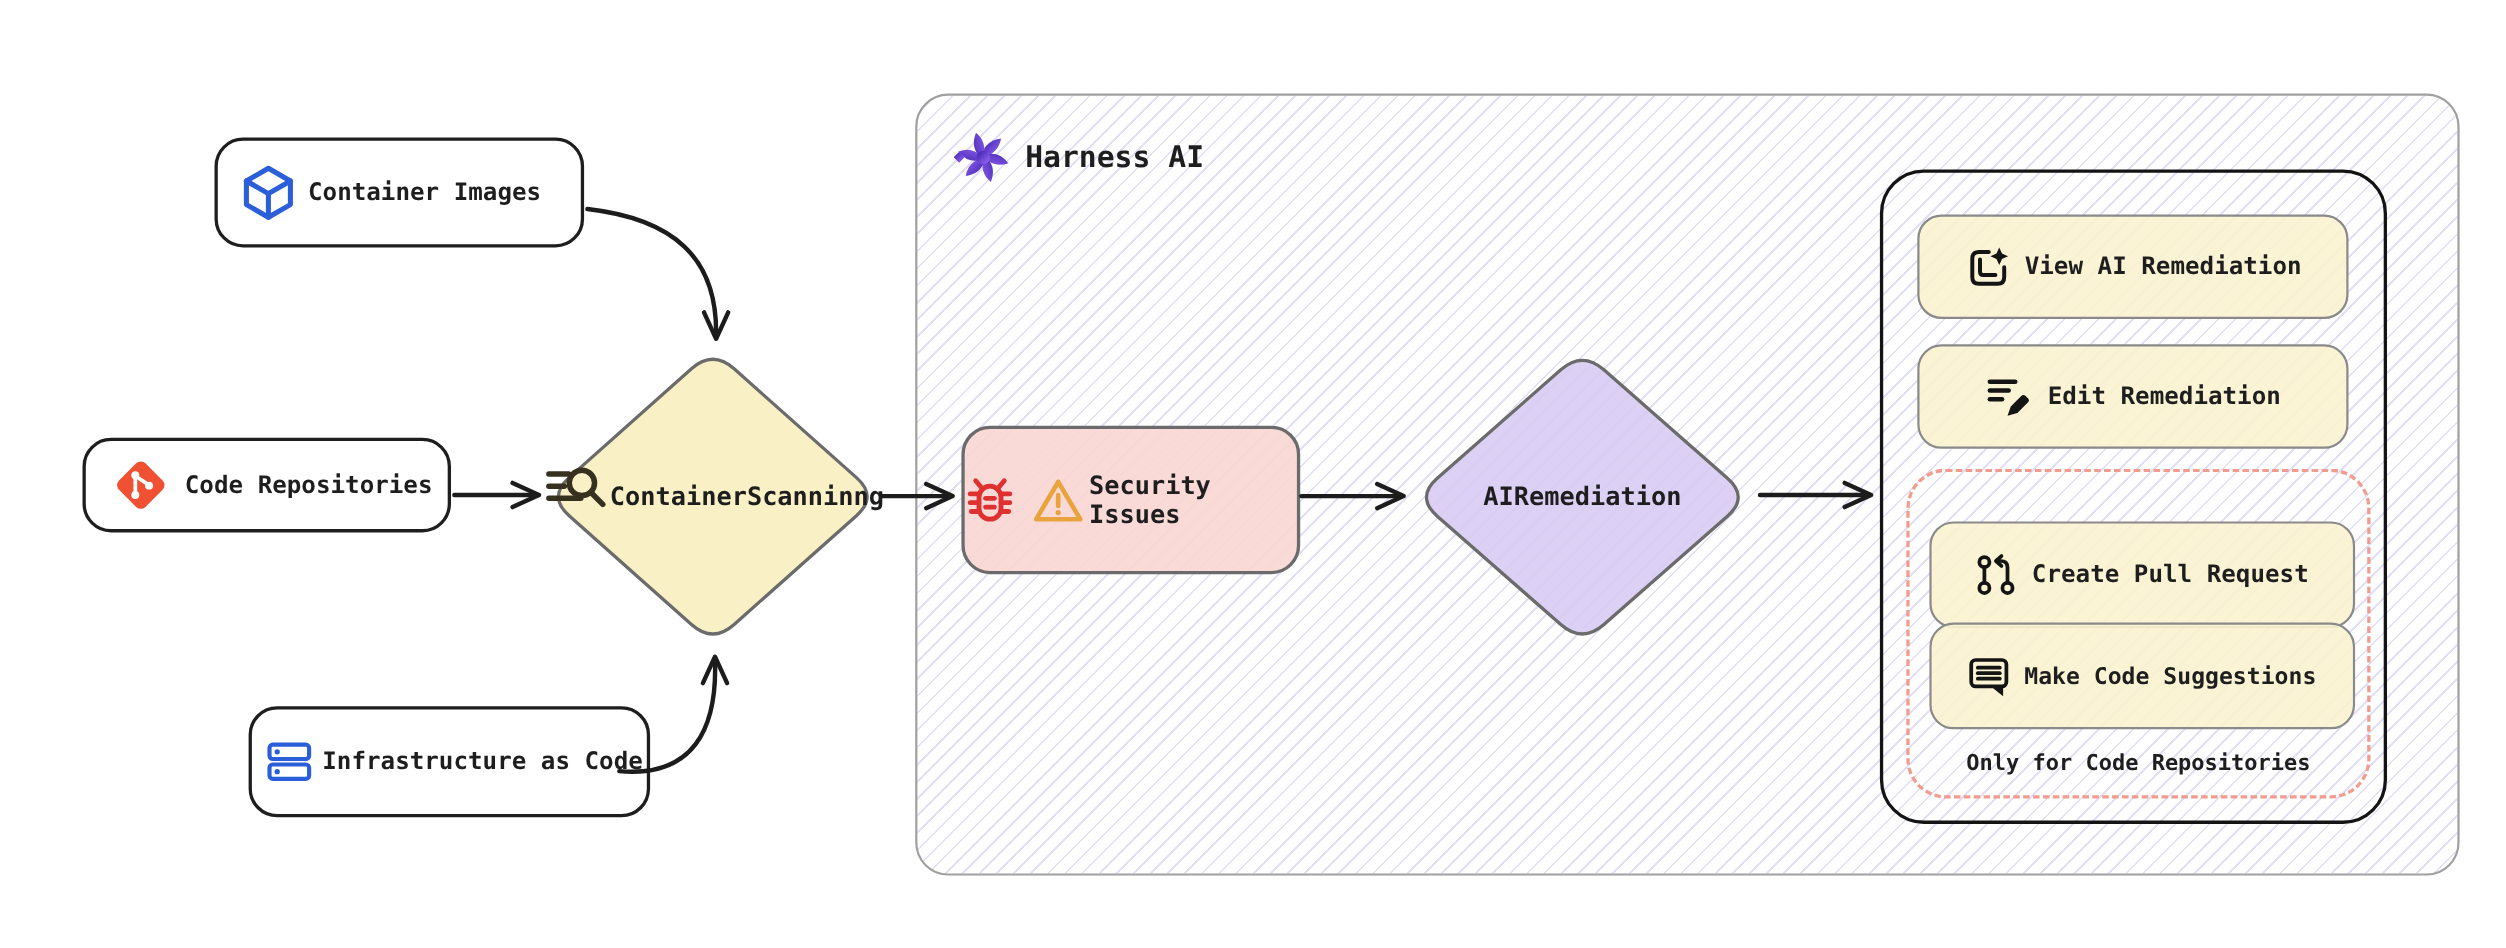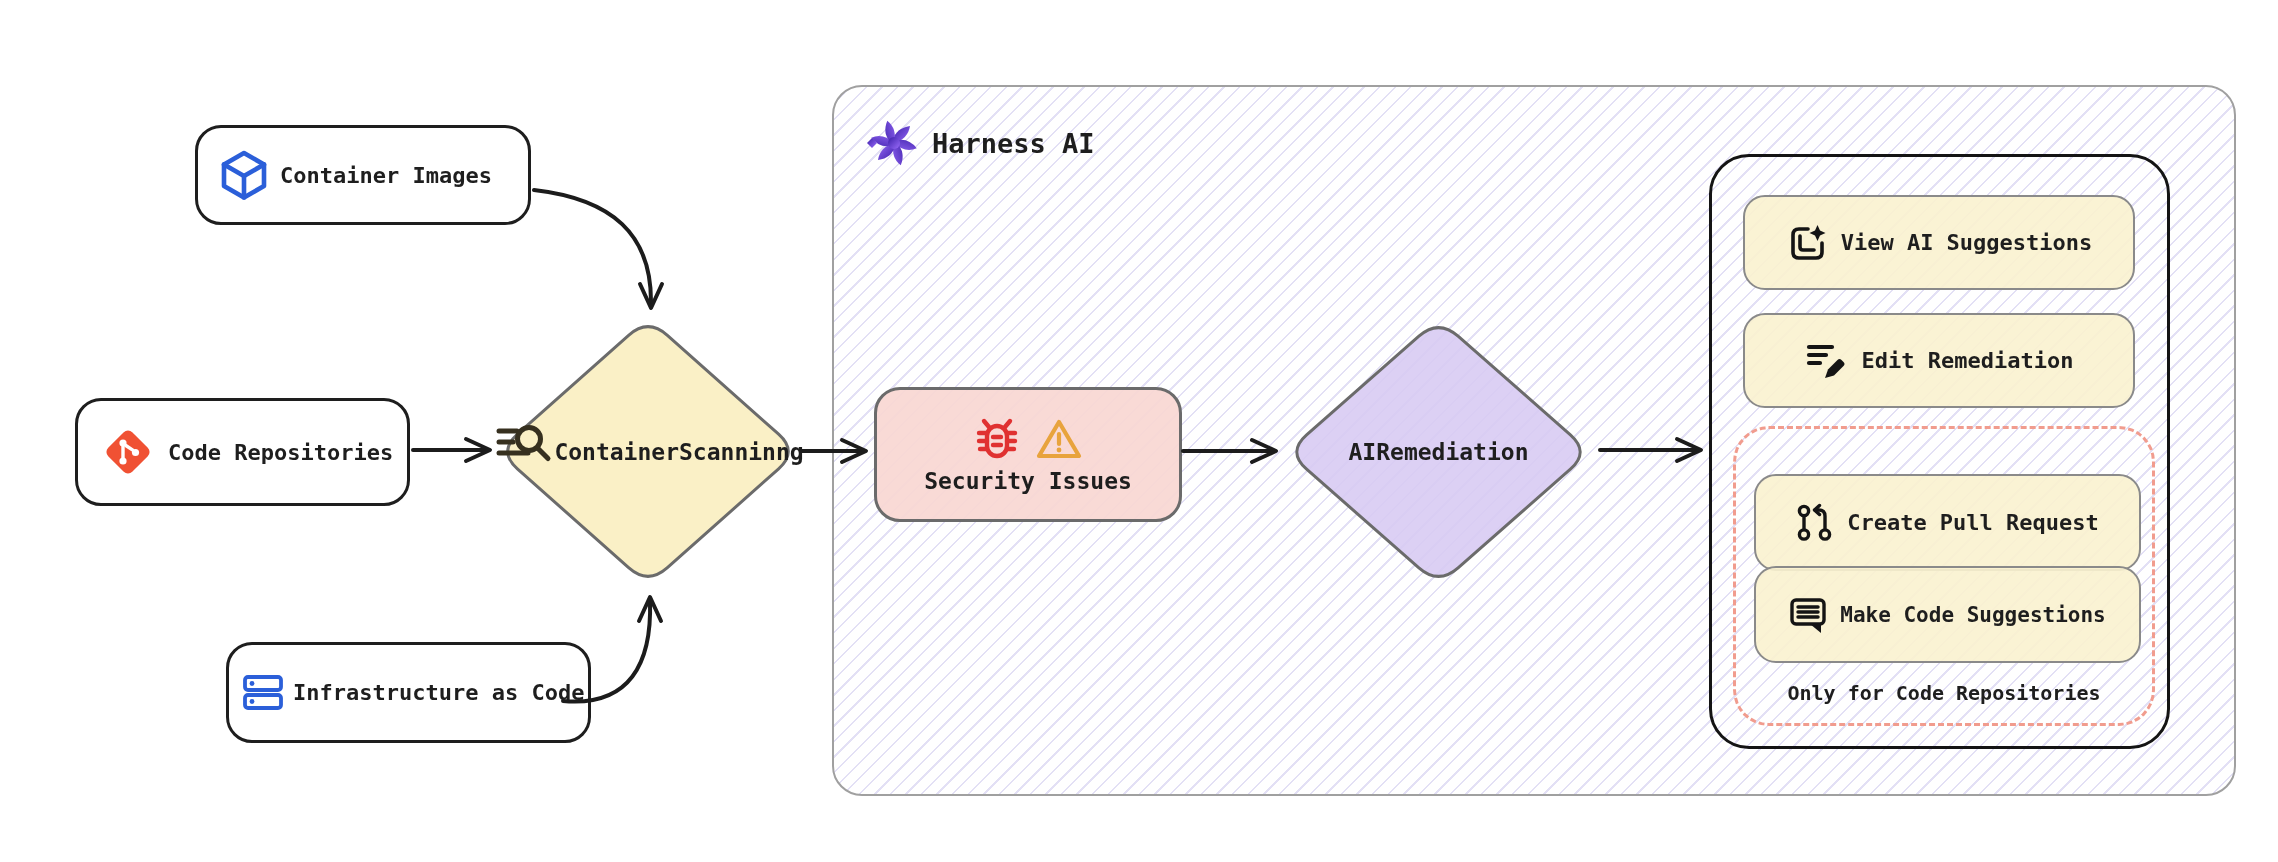--- a/index.html
+++ b/index.html
@@ -25,21 +25,21 @@
     font-family:"DejaVu Sans Mono","Liberation Mono",monospace;
     color:var(--ink);font-weight:600;
   }
   
   .src-node{
     position:absolute;display:flex;align-items:center;gap:12px;
     background:#fff;border:3px solid var(--ink);border-radius:26px;
     font-size:22px;padding:0 16px 0 22px;white-space:nowrap;
   }
   #node-container-images{left:195px;top:125px;width:336px;height:100px;}
-  #node-code-repositories{left:75px;top:398px;width:335px;height:108px;}
+  #node-code-repositories{left:75px;top:398px;width:335px;height:86px;}
   #node-infrastructure{left:195px;top:642px;width:365px;height:101px;padding-left:12px;gap:8px;margin-left:31px;}
   
   .diamond{position:absolute;}
   .diamond svg.shape{position:absolute;left:0;top:0;}
   .diamond .d-content{
     position:absolute;inset:0;display:flex;flex-direction:row;
     align-items:center;justify-content:center;text-align:center;
     font-size:23px;line-height:30px;
   }
   #diamond-scanning{left:498px;top:318px;width:300px;height:267px;}
@@ -51,21 +51,21 @@
     position:absolute;left:832px;top:85px;width:1404px;height:711px;
     border:2px solid var(--group-border);border-radius:30px;
     background:repeating-linear-gradient(135deg,rgba(185,178,230,.40) 0px,rgba(185,178,230,.40) 1.7px,transparent 1.7px,transparent 11px);
   }
   #harness-label{position:absolute;left:33px;top:30px;display:flex;align-items:center;gap:13px;font-size:27px;}
   
   #node-security-issues{
     position:absolute;left:40px;top:300px;width:308px;height:135px;
     border:3px solid var(--shape-border-gray);border-radius:26px;
     background:rgba(248,215,211,.92);
-    display:flex;flex-direction:column;align-items:center;justify-content:center;gap:5px;
+    display:flex;flex-direction:row;align-items:center;justify-content:center;gap:5px;
     font-size:23px;
   }
   .issue-icons{display:flex;align-items:center;gap:16px;}
   
   #actions-panel{
     position:absolute;left:875px;top:67px;width:461px;height:595px;
     border:3.5px solid #141414;border-radius:40px;
   }
   .action-btn{
     position:absolute;display:flex;align-items:center;justify-content:center;gap:13px;
@@ -215,21 +215,21 @@
     <div id="actions-panel">
 
       <div class="action-btn" id="btn-view">
         <svg class="ic" width="42" height="40" viewBox="0 0 42 40">
           <g fill="none" stroke="#141414" stroke-width="3.6" stroke-linecap="round">
             <path d="M22 6 H13 Q7 6 7 12 V29 Q7 35 13 35 H30 Q36 35 36 29 V20"></path>
             <path d="M14 13 V24 Q14 27 17 27 H28"></path>
           </g>
           <path d="M31.5 2 L34 7.5 L39.5 10 L34 12.5 L31.5 18 L29 12.5 L23.5 10 L29 7.5 Z" fill="#141414"></path>
         </svg>
-        <span>View AI Suggestions</span>
+        <span>View AI Remediation</span>
       </div>
 
       <div class="action-btn" id="btn-edit">
         <svg class="ic" width="44" height="42" viewBox="0 0 44 42">
           <g fill="none" stroke="#141414" stroke-width="4.2" stroke-linecap="round">
             <path d="M4 7 H27"></path>
             <path d="M4 15 H21"></path>
             <path d="M4 23 H15"></path>
           </g>
           <path d="M20 38 L23 29.5 L32.5 20 Q34.5 18 36.5 20 L38.5 22 Q40.5 24 38.5 26 L29 35.5 Z" fill="#141414"></path>

